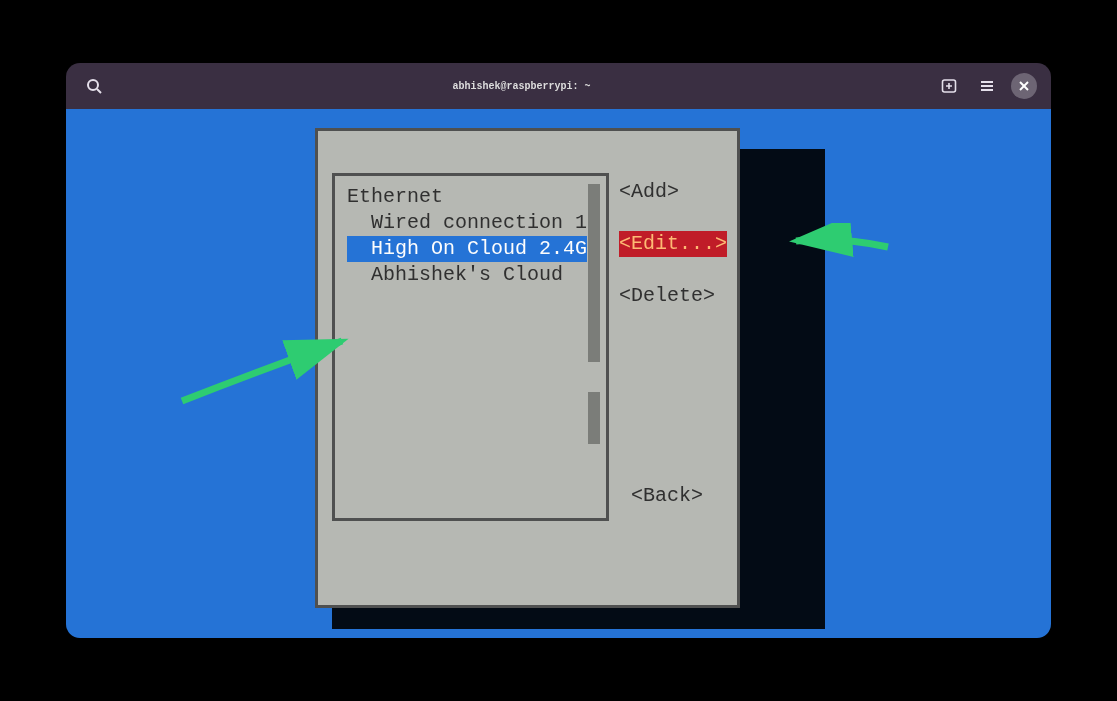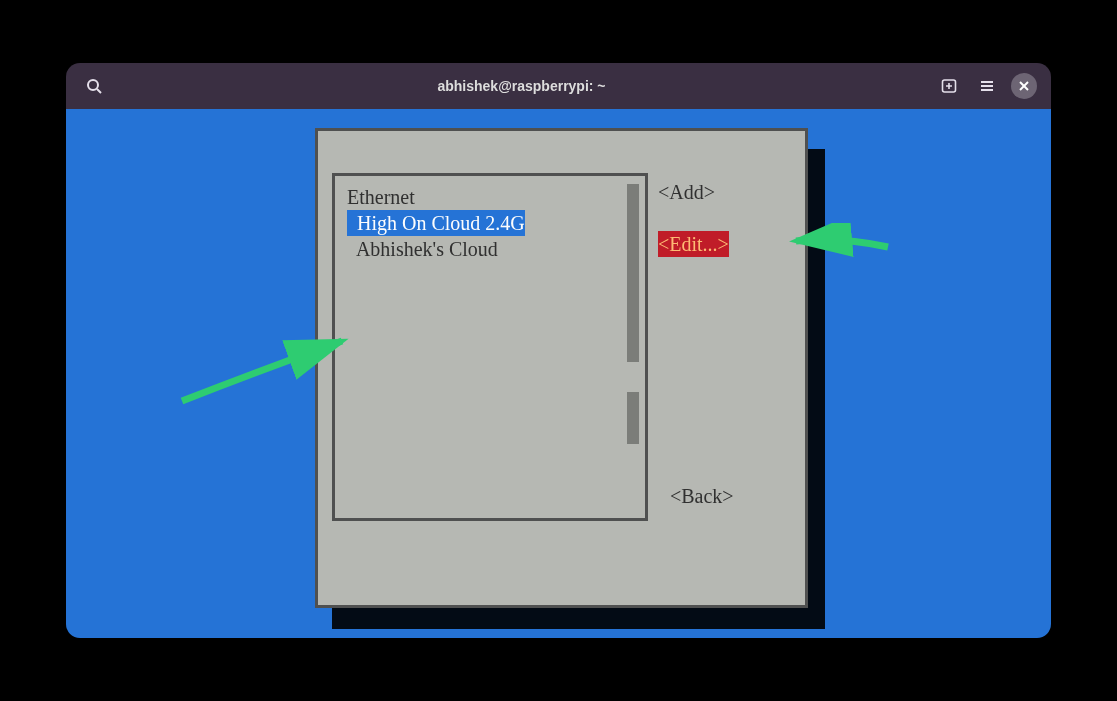--- a/index.html
+++ b/index.html
@@ -22,22 +22,22 @@
       box-shadow: 0 20px 50px rgba(0,0,0,0.6);
       position: relative;
     }
     .titlebar {
       height: 46px;
       background: #3a2f42;
       display: flex;
       align-items: center;
       padding: 0 14px;
       color: #ddd;
-      font-family: Liberation Sans, sans-serif;
-      font-size: 14px;
+      font-family: Liberation Mono, monospace;
+      font-size: 10px;
       font-weight: 700;
     }
     .tb-left, .tb-right { display: flex; align-items: center; gap: 10px; }
     .tb-center { flex: 1; text-align: center; }
     .tb-btn {
       width: 28px; height: 28px;
       border-radius: 6px;
       display: flex; align-items: center; justify-content: center;
       color: #e5e0eb;
     }
@@ -54,26 +54,26 @@
     .dialog-shadow {
       position: absolute;
       left: 266px; top: 40px;
       width: 493px; height: 480px;
       background: rgba(0,0,0,0.9);
     }
     .dialog {
       position: absolute;
       left: 249px;
       top: 19px;
-      width: 493px;
+      width: 425px;
       height: 480px;
       background: #b6b8b3;
       border: 3px solid #4f5050;
       padding: 8px 10px 8px 14px;
-      font-family: Liberation Serif, serif;
+      font-family: Liberation Mono, monospace;
       font-size: 20px;
       line-height: 26px;
     }
     .dialog-inner {
       position: relative;
       display: flex;
       height: 100%;
       gap: 10px;
     }
     .list-box {
@@ -163,32 +163,34 @@
     </div>
   </div>
 
   <div class="terminal-body">
     <div class="dialog-shadow"></div>
 
     <div class="dialog">
       <div class="dialog-inner">
         <div class="list-box">
           <div class="category">Ethernet</div>
+          <div class="item">  Wired connection 1</div>
           <div><span class="item selected">  High On Cloud 2.4G</span></div>
           <div class="item">  Abhishek's Cloud</div>
 
           <div class="scroll-track">
             <div class="scroll-thumb" style="top:0; height:178px;"></div>
             <div class="scroll-thumb" style="top:208px; height:52px;"></div>
           </div>
         </div>
 
         <div class="actions">
           <div><span class="act">&lt;Add&gt;</span></div>
           <div><span class="act selected">&lt;Edit...&gt;</span></div>
+          <div><span class="act">&lt;Delete&gt;</span></div>
           <span class="act back">&lt;Back&gt;</span>
         </div>
       </div>
     </div>
 
     <div class="arrow" style="left:108px; top:220px;">
       <svg width="180" height="80" viewBox="0 0 180 80">
         <defs>
           <marker id="ah1" markerWidth="10" markerHeight="10" refX="8" refY="3" orient="auto">
             <path d="M0,0 L9,3 L0,6 Z" fill="#2ecc71"></path>

